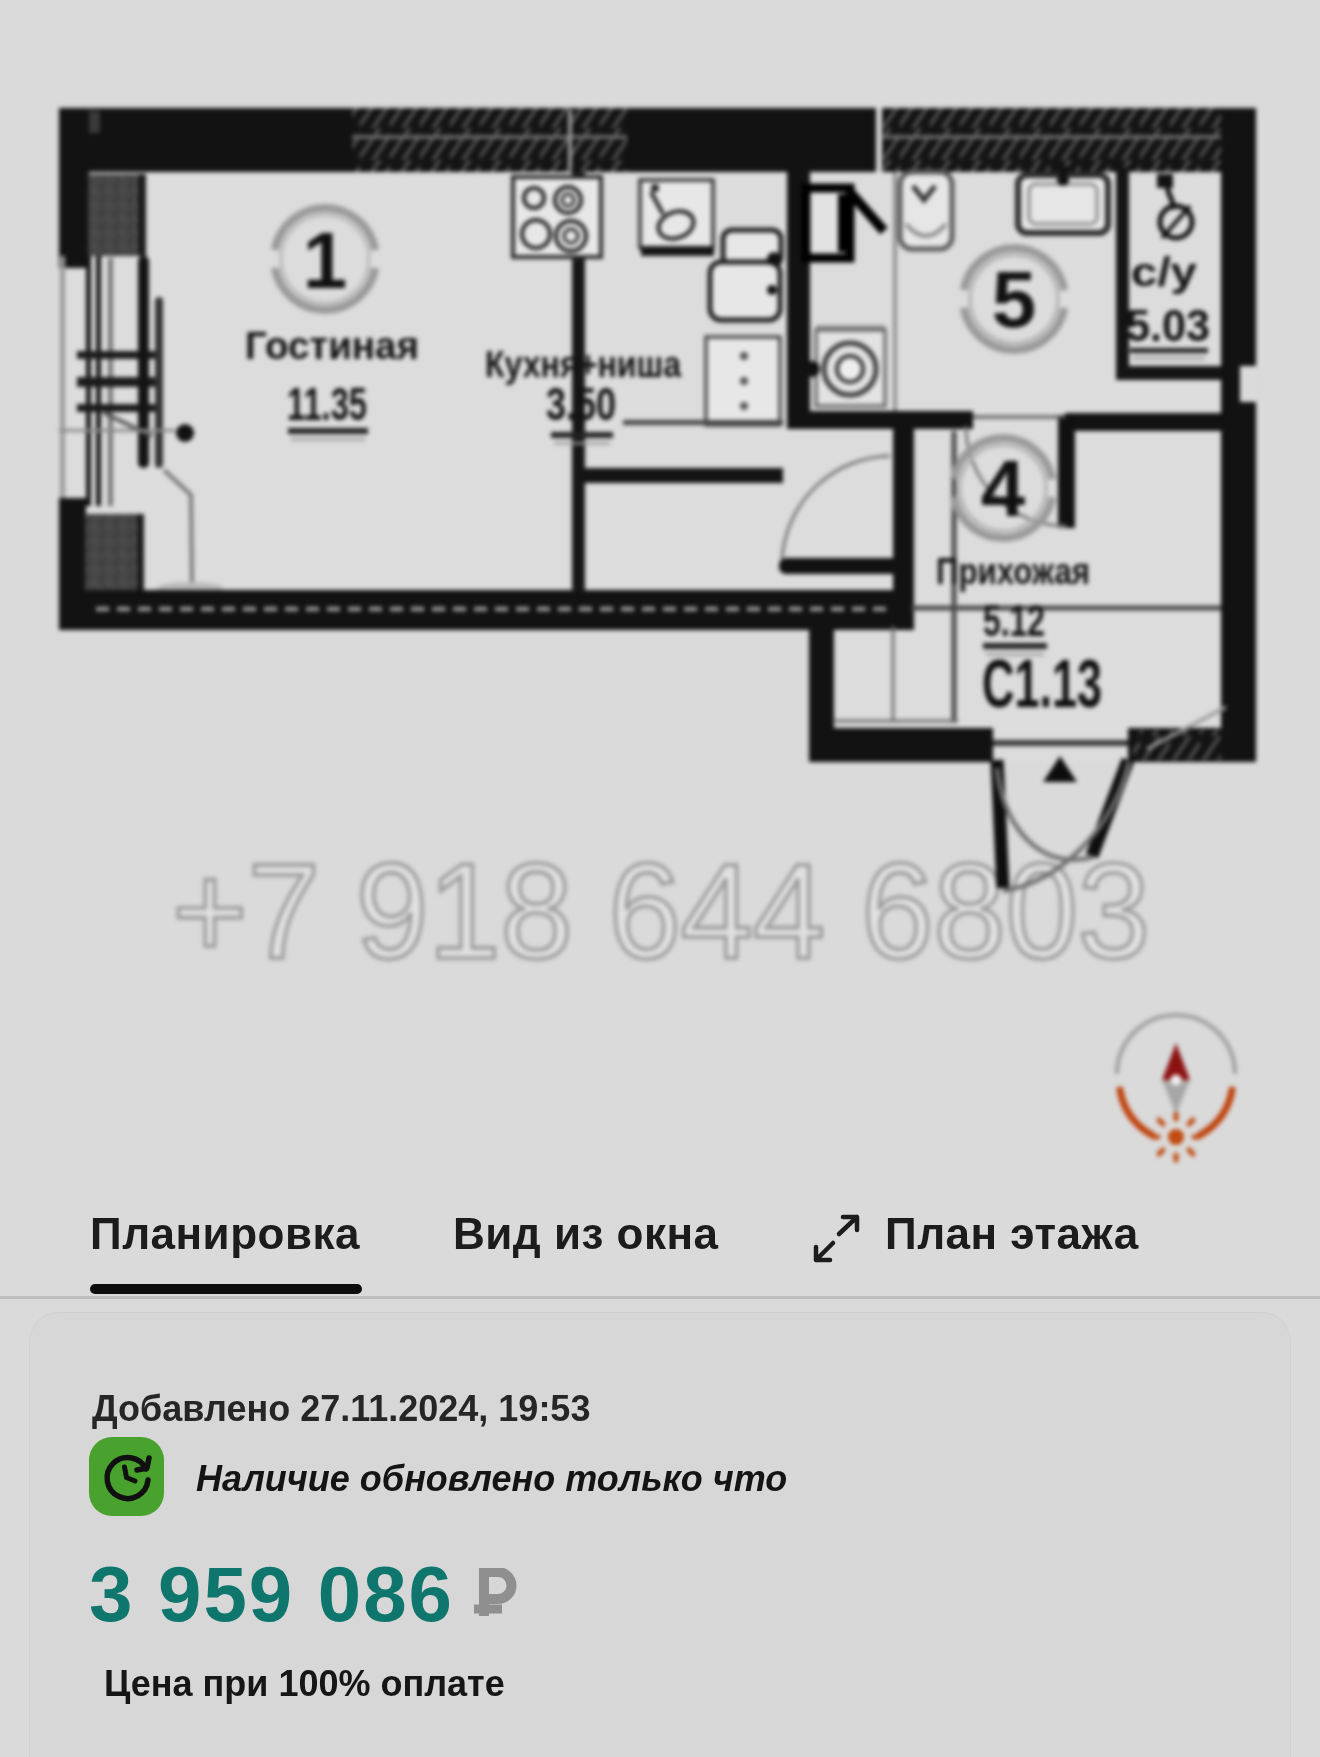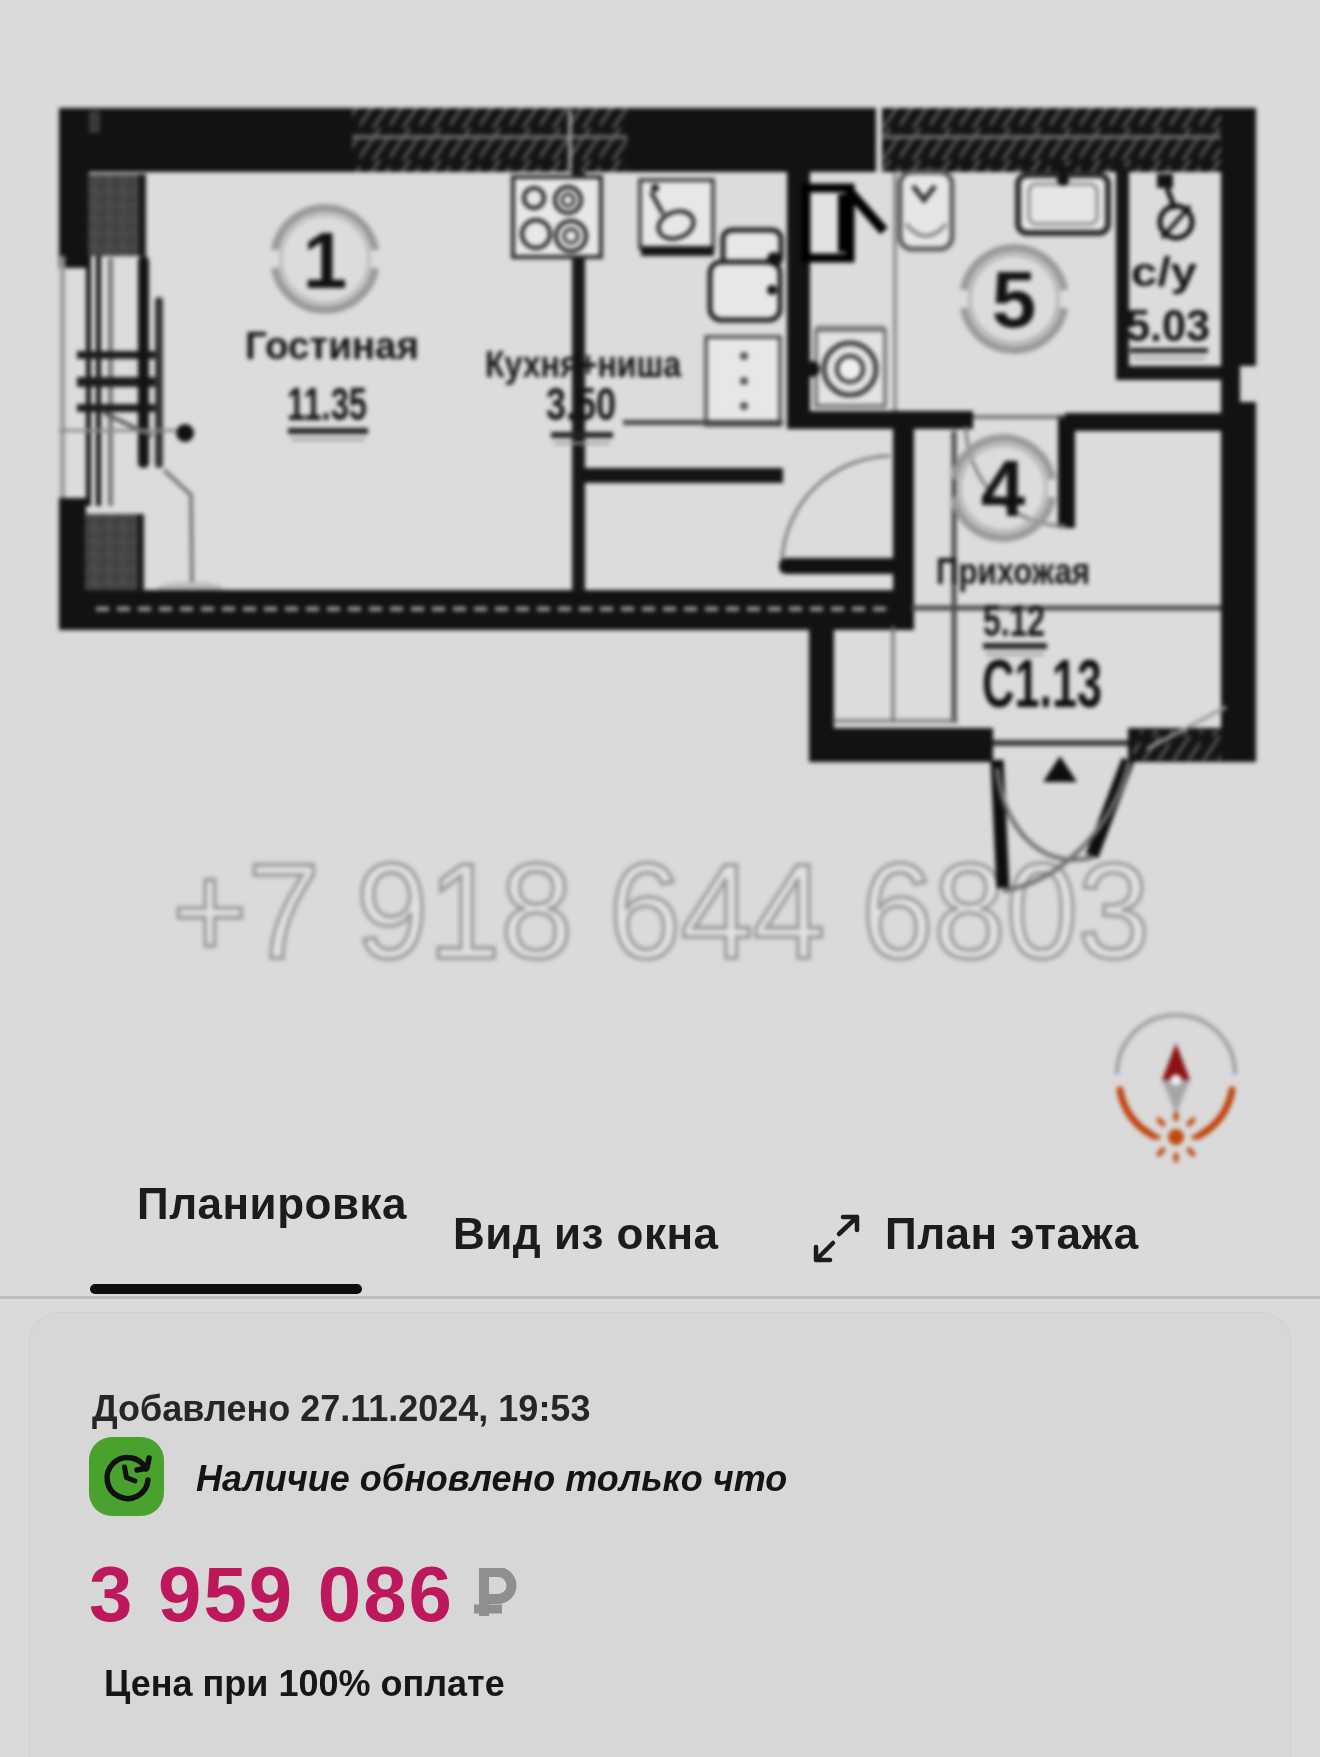--- a/index.html
+++ b/index.html
@@ -276,21 +276,21 @@
 <line x1="1158" y1="1137" x2="1153" y2="1137"></line>
 <line x1="1194" y1="1137" x2="1199" y2="1137"></line>
 <line x1="1163" y1="1124" x2="1159" y2="1120"></line>
 <line x1="1189" y1="1124" x2="1193" y2="1120"></line>
 <line x1="1163" y1="1150" x2="1159" y2="1154"></line>
 <line x1="1189" y1="1150" x2="1193" y2="1154"></line>
 </g>
 </g>
 </svg>
 
-<div class="tab" style="left:90px;top:1179px;margin-left:47px;">Планировка</div>
+<div class="tab" style="left:90px;top:1209px;">Планировка</div>
 
 <div class="tab" style="left:453px;top:1209px;text-align:right;">Вид из окна</div>
 
 <svg style="position:absolute;left:809px;top:1213px;" width="56" height="52" viewBox="0 0 56 52">
   <path d="M30 21 L48 4 M48 4 L34 4 M48 4 L48 17" stroke="#1c1c1c" stroke-width="4.5" fill="none" stroke-linecap="round" stroke-linejoin="round"></path>
   <path d="M24 30 L7 47 M7 47 L21 47 M7 47 L7 34" stroke="#1c1c1c" stroke-width="4.5" fill="none" stroke-linecap="round" stroke-linejoin="round"></path>
 </svg>
 
 <div class="tab" style="left:885px;top:1209px;">План этажа</div>
 
@@ -306,21 +306,21 @@
   <rect x="0" y="0" width="75" height="79" rx="23" fill="#4aa22e"></rect>
   <g stroke="#101010" fill="none" stroke-linecap="round">
     <path d="M57 32 A 20.5 20.5 0 1 0 59 43" stroke-width="5.5"></path>
     <path d="M48 33 L58 31 L60 21" stroke-width="5.5" stroke-linejoin="round"></path>
     <path d="M35.5 30 L37.5 40.5 L46 44" stroke-width="5"></path>
   </g>
 </svg>
 
 <div style="position:absolute;left:196px;top:1458px;font-size:36px;font-weight:bold;color:#141414;font-style:italic;">Наличие обновлено только что</div>
 
-<div style="position:absolute;left:89px;top:1549px;font-size:78px;font-weight:bold;color:#be185d;letter-spacing:2px;">3 959 086</div>
+<div style="position:absolute;left:89px;top:1549px;font-size:78px;font-weight:bold;color:#0f766e;letter-spacing:2px;">3 959 086</div>
 
 <svg style="position:absolute;left:471px;top:1568px;" width="50" height="50" viewBox="0 0 50 50">
   <g stroke="#8f8f8f" fill="none">
     <path d="M13 48 L13 4 L27 4 A 13.5 13.5 0 0 1 27 31 L13 31" stroke-width="10"></path>
     <path d="M3 41 L31 41" stroke-width="9"></path>
   </g>
 </svg>
 
 <div style="position:absolute;left:104px;top:1663px;font-size:36px;font-weight:bold;color:#161616;">Цена при 100% оплате</div>
 

